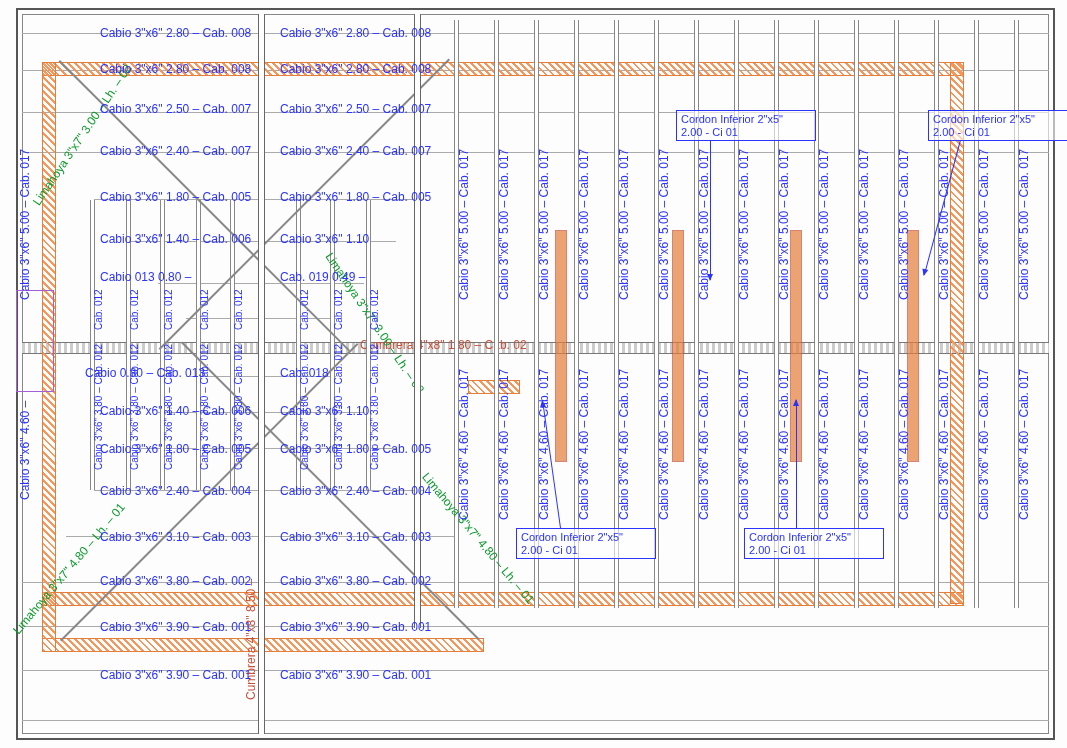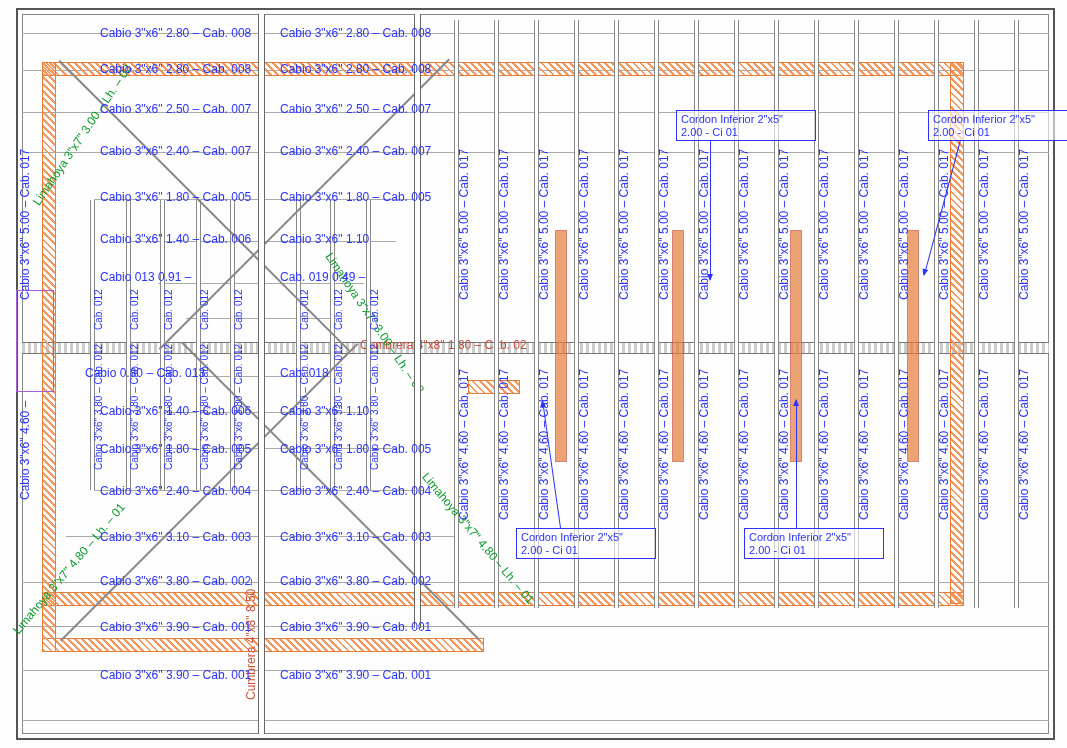--- a/index.html
+++ b/index.html
@@ -118,21 +118,21 @@
       <div class="txt" style="left: 100px; top: 62px;">Cabio 3"x6" 2.80 – Cab. 008</div>
       <div class="txt" style="left: 280px; top: 62px;">Cabio 3"x6" 2.80 – Cab. 008</div>
       <div class="txt" style="left: 100px; top: 102px;">Cabio 3"x6" 2.50 – Cab. 007</div>
       <div class="txt" style="left: 280px; top: 102px;">Cabio 3"x6" 2.50 – Cab. 007</div>
       <div class="txt" style="left: 100px; top: 144px;">Cabio 3"x6" 2.40 – Cab. 007</div>
       <div class="txt" style="left: 280px; top: 144px;">Cabio 3"x6" 2.40 – Cab. 007</div>
       <div class="txt" style="left: 100px; top: 190px;">Cabio 3"x6" 1.80 – Cab. 005</div>
       <div class="txt" style="left: 280px; top: 190px;">Cabio 3"x6" 1.80 – Cab. 005</div>
       <div class="txt" style="left: 100px; top: 232px;">Cabio 3"x6" 1.40 – Cab. 006</div>
       <div class="txt" style="left: 280px; top: 232px;">Cabio 3"x6" 1.10</div>
-      <div class="txt" style="left: 100px; top: 270px;">Cabio 013 0.91 –</div>
+      <div class="txt" style="left: 100px; top: 270px;">Cabio 013 0.80 –</div>
       <div class="txt" style="left: 280px; top: 270px;">Cab. 019 0.49 –</div>
     </div>
   <div id="leftBotLabels">
       <div class="txt" style="left: 85px; top: 366px;">Cabio 0.80 – Cab. 013</div>
       <div class="txt" style="left: 280px; top: 366px;">Cab. 018</div>
       <div class="txt" style="left: 100px; top: 404px;">Cabio 3"x6" 1.40 – Cab. 006</div>
       <div class="txt" style="left: 280px; top: 404px;">Cabio 3"x6" 1.10</div>
       <div class="txt" style="left: 100px; top: 442px;">Cabio 3"x6" 1.80 – Cab. 005</div>
       <div class="txt" style="left: 280px; top: 442px;">Cabio 3"x6" 1.80 – Cab. 005</div>
       <div class="txt" style="left: 100px; top: 484px;">Cabio 3"x6" 2.40 – Cab. 004</div>

